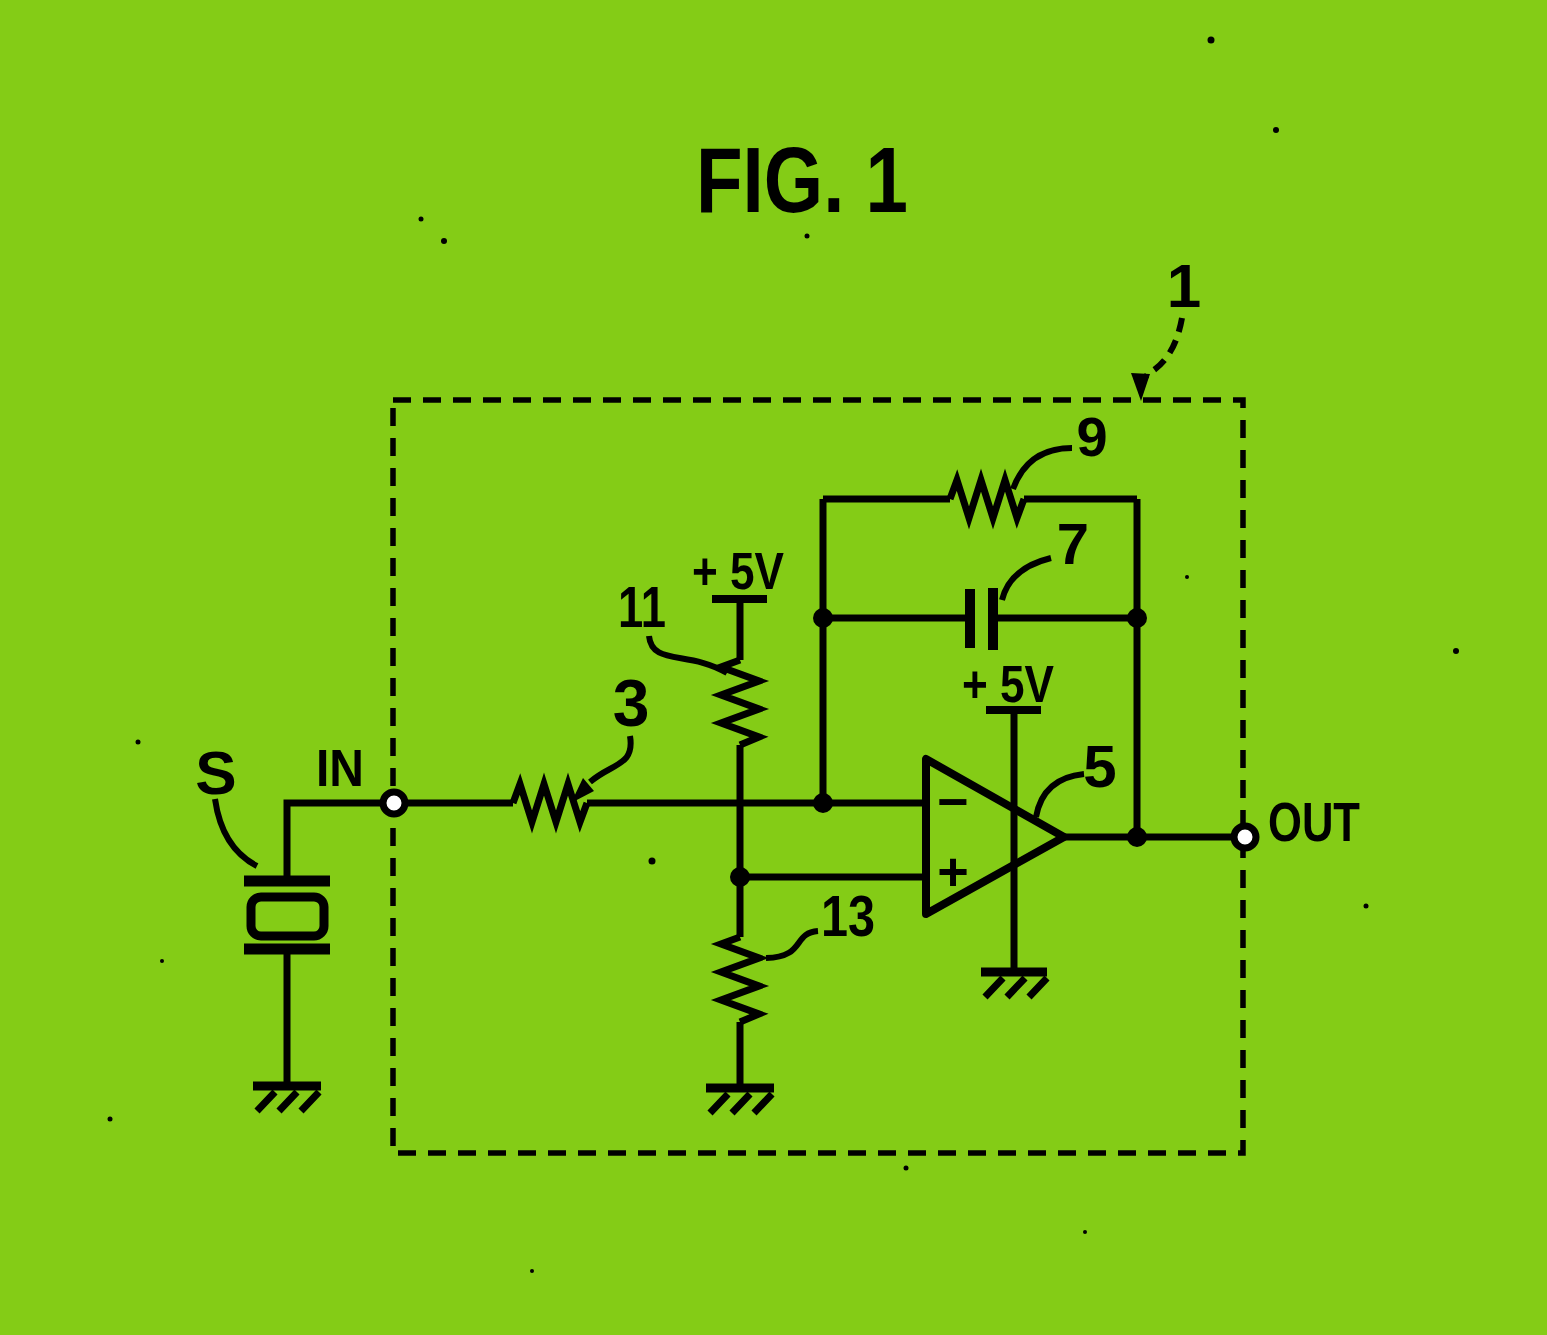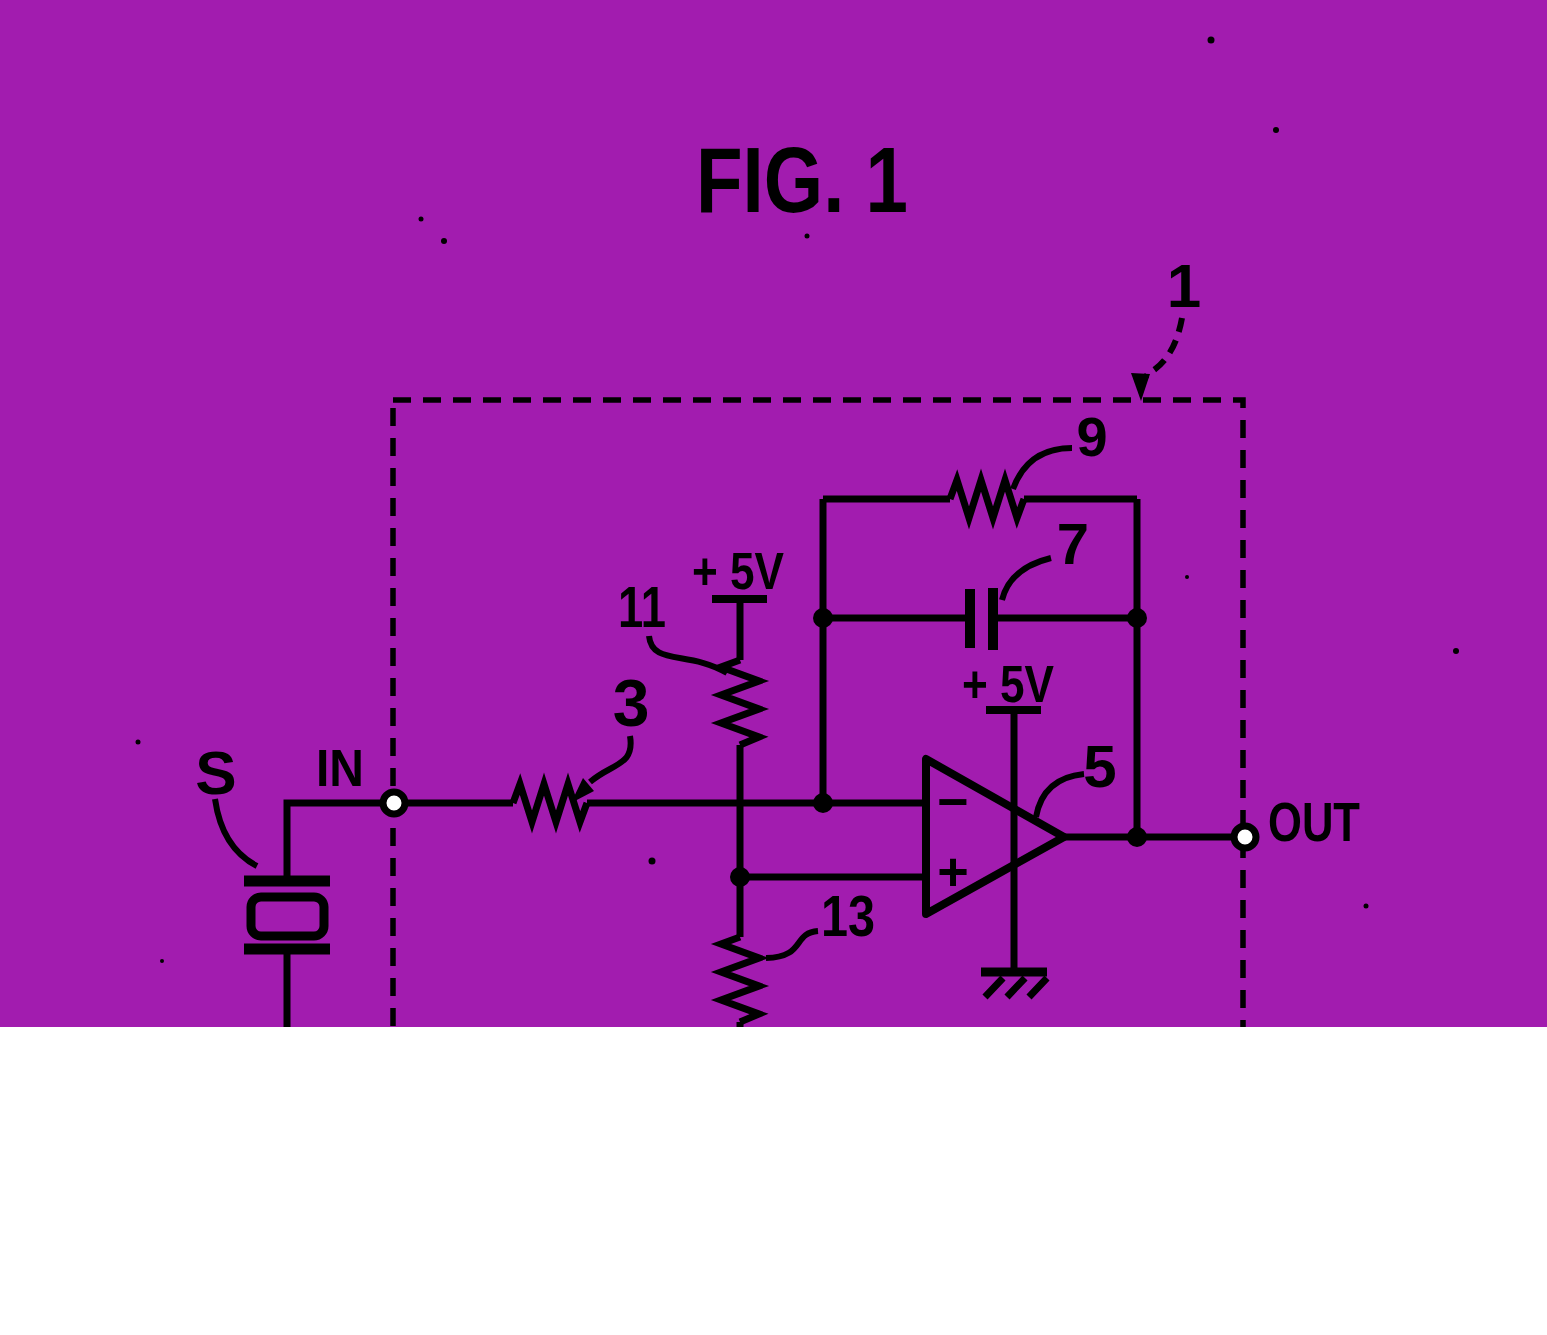--- a/index.html
+++ b/index.html
@@ -1,16 +1,16 @@
 <!DOCTYPE html>
 <html><head>
 <meta charset="utf-8">
 <style>
   html,body{margin:0;padding:0;background:#ffffff;}
-  .page{position:relative;width:1547px;height:1027px;background:#a21caf;overflow:hidden;}
+  .page{position:relative;width:1547px;height:1335px;background:#84cc16;overflow:hidden;}
   svg text{font-family:"Liberation Sans","DejaVu Sans",sans-serif;font-weight:bold;fill:#000;}
   .ink{stroke:#000;fill:none;}
 </style>
 </head>
 <body>
 
 <div class="page">
 <svg width="1547" height="1335" viewBox="0 0 1547 1335" xmlns="http://www.w3.org/2000/svg">
 
   <text x="802" y="212" font-size="92" text-anchor="middle" textLength="212" lengthAdjust="spacingAndGlyphs">FIG. 1</text>

